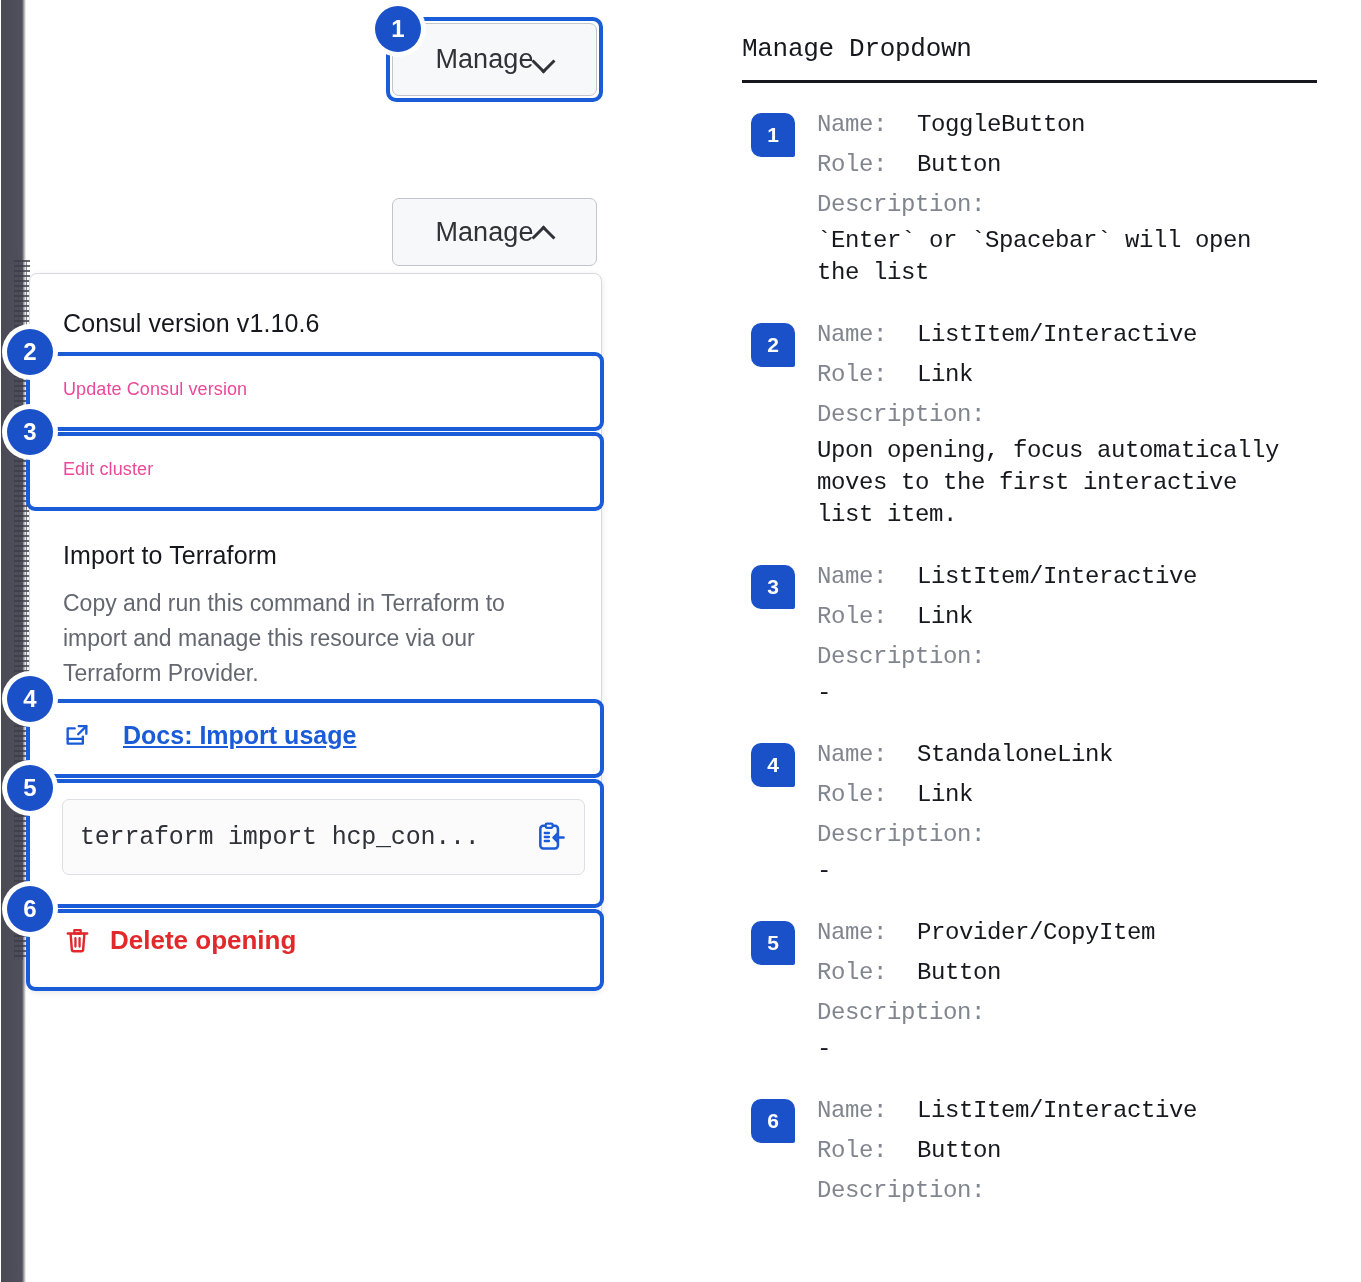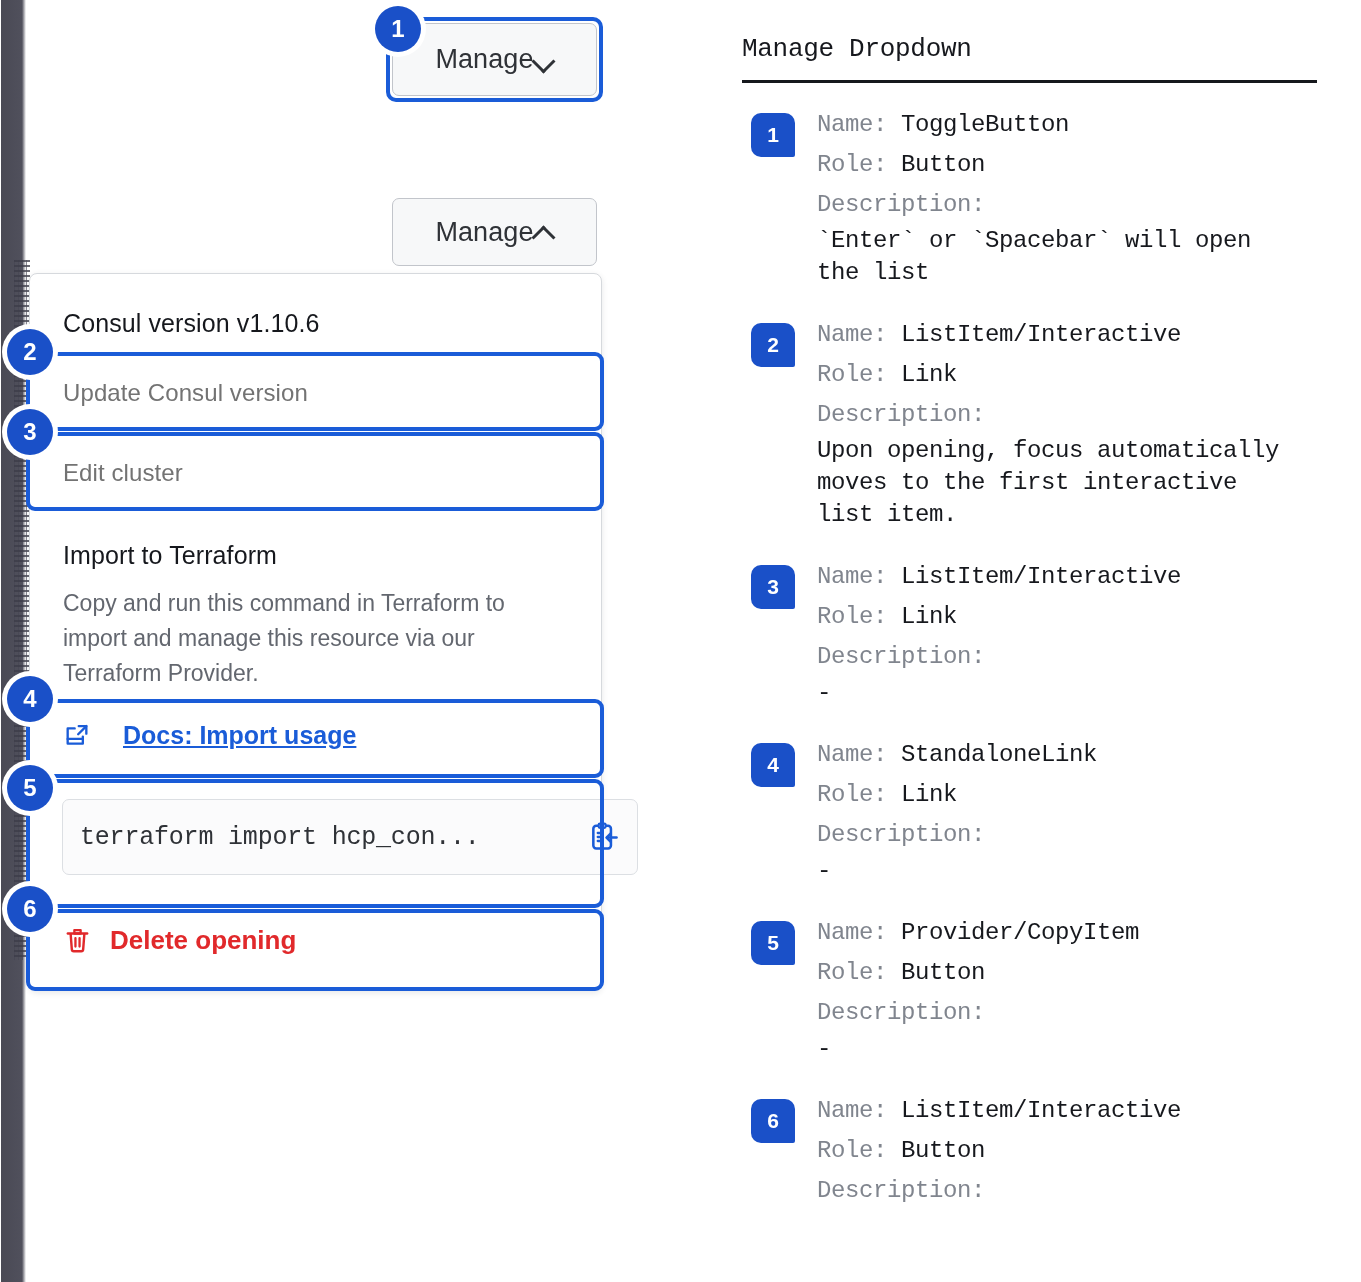--- a/index.html
+++ b/index.html
@@ -115,22 +115,22 @@
     color: #16181d;
     letter-spacing: .1px;
     white-space: nowrap;
   }
   #heading-version { top: 35px; }
   #heading-tf      { top: 267px; }
 
   .menu-row {
     position: absolute;
     left: 33px;
-    font-size: 24px;
-    color: #737373;
+    font-size: 18px;
+    color: #ec4899;
     white-space: nowrap;
     letter-spacing: .1px;
   }
   #row-update { top: 105px; }
   #row-edit   { top: 185px; }
 
   .tf-desc {
     position: absolute;
     left: 33px;
     top: 312px;
@@ -150,21 +150,21 @@
     color: #1a5cd8;
     font-size: 25px;
     font-weight: 600;
     white-space: nowrap;
   }
 
   .code-field {
     position: absolute;
     left: 32px;
     top: 525px;
-    width: 576px;
+    width: 523px;
     height: 76px;
     box-sizing: border-box;
     background: #fbfbfc;
     border: 1px solid #dcdfe3;
     border-radius: 7px;
     display: flex;
     align-items: center;
     padding: 0 17px;
     gap: 10px;
   }
@@ -270,21 +270,21 @@
   }
   .ann-body { flex: 1; min-width: 0; }
   .ann-line {
     font-size: 24px;
     line-height: 40px;
     color: #16181d;
     letter-spacing: -.4px;
     white-space: pre-wrap;
   }
   .ann-key { color: #80858e; }
-  .ann-val { color: #16181d; }
+  .ann-val { color: #16181d; margin-left: 16px; }
   .ann-desc {
     font-size: 24px;
     line-height: 32px;
     color: #16181d;
     letter-spacing: -.4px;
     white-space: pre-wrap;
   }
 </style>
 </head>
 <body>

